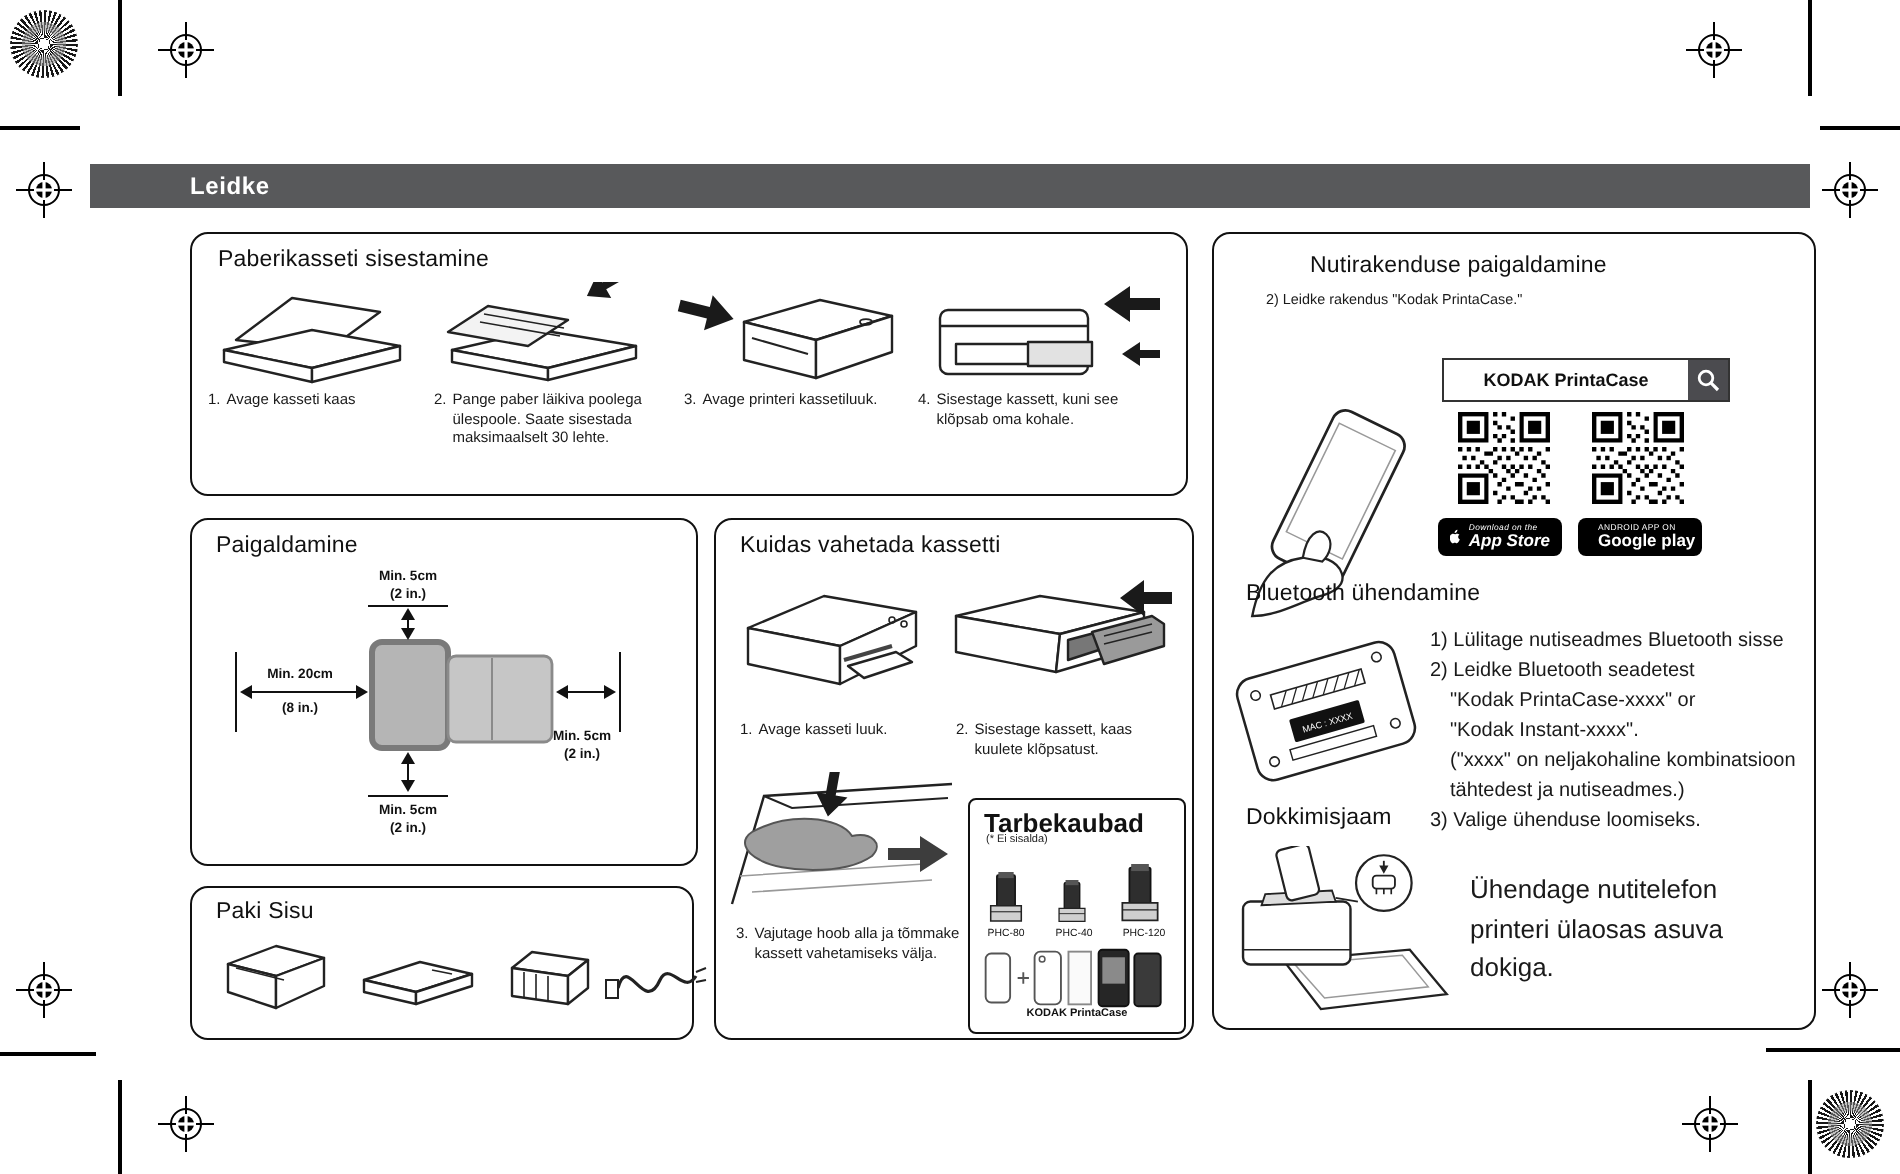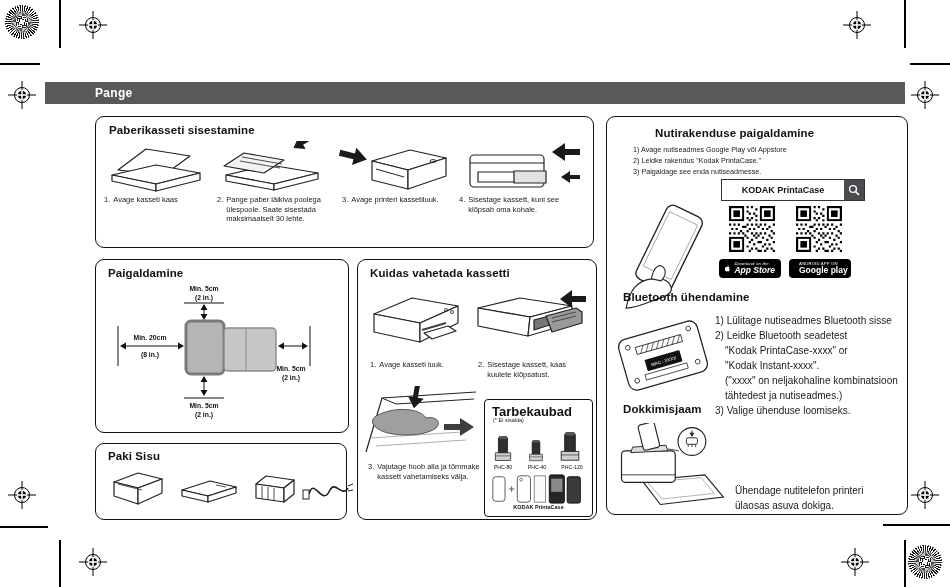--- a/index.html
+++ b/index.html
@@ -9,41 +9,41 @@
   .rl{position:absolute;background:#000;}
   .sunburst{position:absolute;width:34px;height:34px;border-radius:50%;
     background:
       radial-gradient(circle, #fff 0 2.5px, rgba(255,255,255,0) 2.5px),
       radial-gradient(circle, rgba(150,150,150,0) 0 6px, rgba(140,140,140,.55) 7px 11px, rgba(0,0,0,0) 11px),
       repeating-conic-gradient(#161616 0deg 4.5deg, #fdfdfd 4.5deg 9deg);}
   .headerbar{position:absolute;left:45px;top:82px;width:860px;height:22px;background:#58595b;
     display:flex;align-items:center;}
   .headerbar .lang{padding-left:50px;color:#fff;font-weight:bold;font-size:12px;letter-spacing:.3px;}
   .panel{position:absolute;border:1.6px solid #111;border-radius:9px;background:#fff;}
-  .ptitle{position:absolute;font-weight:bold;font-size:11.5px;color:#111;letter-spacing:.1px;white-space:nowrap;}
+  .ptitle{position:absolute;font-weight:normal;font-size:11.5px;color:#111;letter-spacing:.1px;white-space:nowrap;}
   .cap{position:absolute;font-size:7.5px;color:#1a1a1a;display:flex;gap:3px;line-height:1.28;}
   .cap .n{flex:0 0 auto;}
   .lbl{position:absolute;font-size:6.8px;font-weight:bold;color:#111;text-align:center;line-height:1.35;}
   .steps{position:absolute;font-size:7.2px;line-height:1.5;color:#1a1a1a;}
   .bt-text{position:absolute;font-size:10px;line-height:1.5;color:#1a1a1a;}
   .bt-text > div:nth-child(n+3):nth-child(-n+6){padding-left:10px;}
   .searchbox{position:absolute;height:20px;border:1.5px solid #333;background:#fff;display:flex;align-items:stretch;}
   .searchbox .sv{flex:1;display:flex;align-items:center;justify-content:center;font-weight:bold;font-size:9px;}
   .searchbox .sbtn{width:20px;background:#4b4b4f;display:flex;align-items:center;justify-content:center;}
   .badge{position:absolute;height:19px;background:#000;border-radius:4px;color:#fff;
     display:flex;align-items:center;gap:4px;padding:0 6px;box-sizing:border-box;}
   .badge .bl{display:flex;flex-direction:column;justify-content:center;line-height:1.1;}
   .badge .l1{font-size:4.2px;letter-spacing:.2px;white-space:nowrap;}
   .badge .l2{font-size:8.5px;font-weight:bold;white-space:nowrap;}
   .tk-box{position:absolute;border:1.5px solid #111;border-radius:4px;background:#fff;}
   .tk-title{position:absolute;font-weight:bold;font-size:13px;}
   .tk-note{position:absolute;font-size:5.5px;color:#222;}
   .tk-lbl{position:absolute;font-size:5.2px;text-align:center;color:#111;}
   .tk-case-lbl{position:absolute;font-size:5.5px;font-weight:bold;text-align:center;color:#111;}
-  .docktext{position:absolute;font-size:10px;line-height:1.5;color:#1a1a1a;margin-top:48px;}
+  .docktext{position:absolute;font-size:13px;line-height:1.5;color:#1a1a1a;}
   svg{display:block;}
 </style>
 </head>
 <body>
 
 <svg width="0" height="0" style="position:absolute">
   <defs>
     <symbol id="crosshair" viewBox="0 0 28 28">
       <line x1="14" y1="0" x2="14" y2="28" stroke="#000" stroke-width="1"></line>
       <line x1="0" y1="14" x2="28" y2="14" stroke="#000" stroke-width="1"></line>
@@ -106,21 +106,21 @@
       <use href="#crosshair"></use>
     </svg>
   <svg class="abs" style="left:79px;top:548px;width:28px;height:28px">
       <use href="#crosshair"></use>
     </svg>
   <svg class="abs" style="left:841px;top:548px;width:28px;height:28px">
       <use href="#crosshair"></use>
     </svg>
 
   <div class="headerbar">
-    <span class="lang">Pange</span>
+    <span class="lang">Leidke</span>
   </div>
 
   <div class="panel" style="left:95px;top:116px;width:497px;height:130px;">
     <div class="ptitle" style="left:13px;top:7px;">Paberikasseti sisestamine</div>
 
     <svg class="abs" style="left:6px;top:26px;width:105px;height:52px" viewBox="0 0 105 52">
       <g fill="#fff" stroke="#222" stroke-width="1.2" stroke-linejoin="round">
         <path d="M16 27 L44 6 L88 13 L62 32 Z"></path>
         <path d="M10 32 L54 22 L98 30 L54 41 Z"></path>
         <path d="M10 32 L10 38 L54 48 L54 41 Z"></path>
@@ -355,23 +355,21 @@
         <rect x="81" y="4" width="14" height="28" rx="2" fill="#3a3a3a" stroke="#111" stroke-width="1"></rect>
       </svg>
       <div class="tk-case-lbl" style="left:0;top:104px;width:107px;">KODAK PrintaCase</div>
     </div>
   </div>
 
   <div class="panel" style="left:606px;top:116px;width:300px;height:397px;">
 
     <div class="ptitle" style="left:16px;top:10px;padding-left:32px;">Nutirakenduse paigaldamine</div>
     <div class="steps" style="left:26px;top:28px;width:260px;">
-      <div>1) Avage nutiseadmes Google Play või Appstore</div>
       <div>2) Leidke rakendus "Kodak PrintaCase."</div>
-      <div>3) Paigaldage see enda nutiseadmesse.</div>
     </div>
 
     <div class="searchbox" style="left:114px;top:62px;width:142px;">
       <div class="sv">KODAK PrintaCase</div>
       <div class="sbtn">
         <svg width="12" height="12" viewBox="0 0 12 12">
           <circle cx="5" cy="5" r="3.4" fill="none" stroke="#fff" stroke-width="1.4"></circle>
           <line x1="7.6" y1="7.6" x2="11" y2="11" stroke="#fff" stroke-width="1.6"></line>
         </svg>
       </div>

